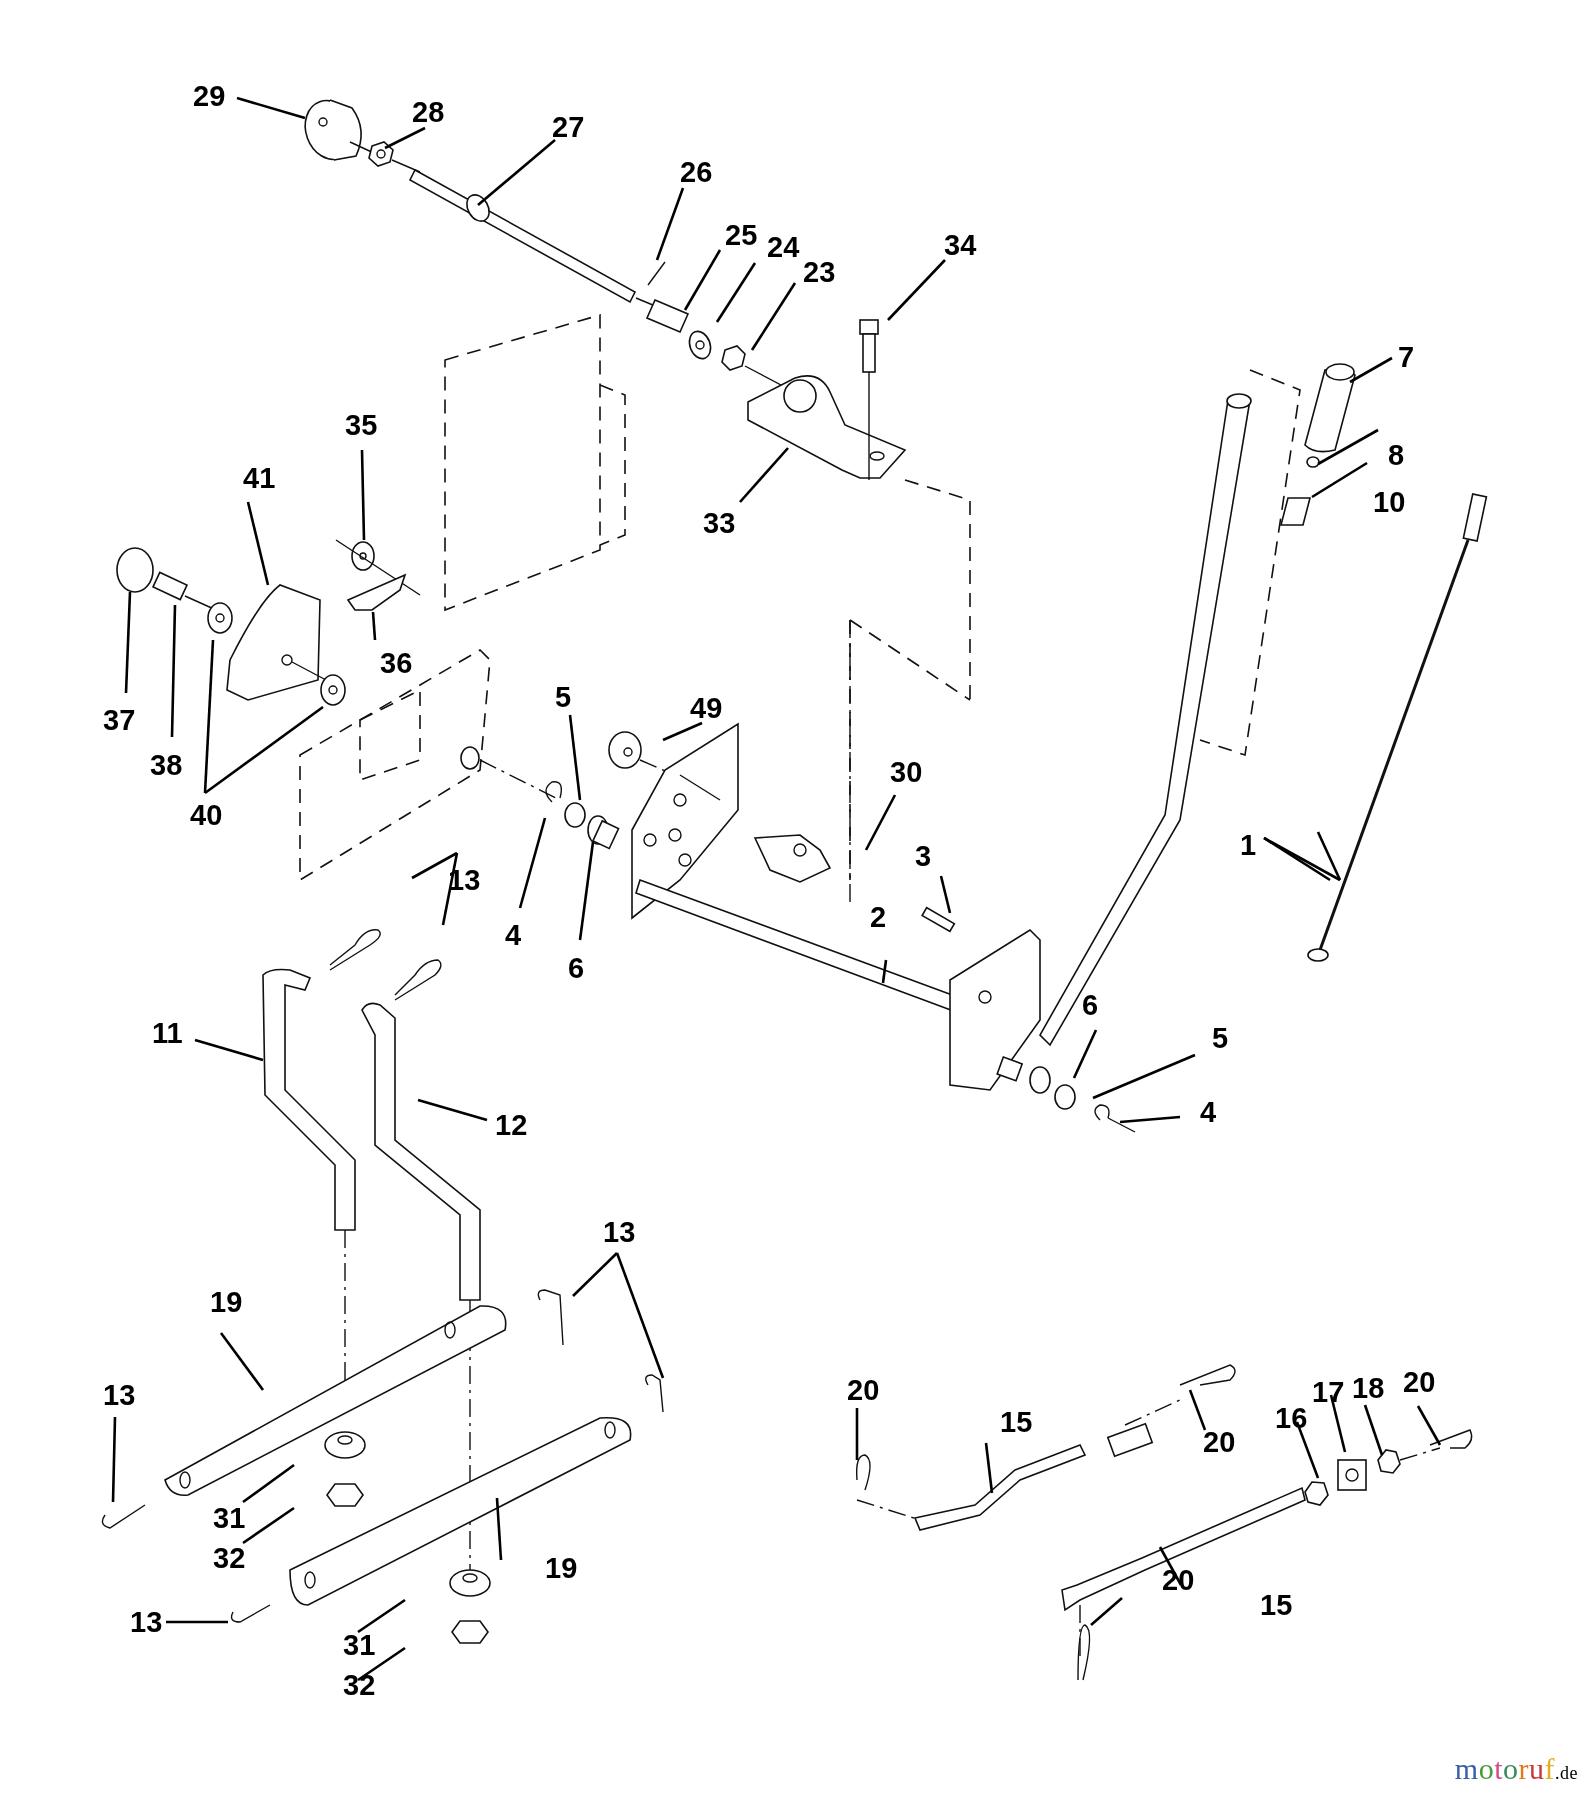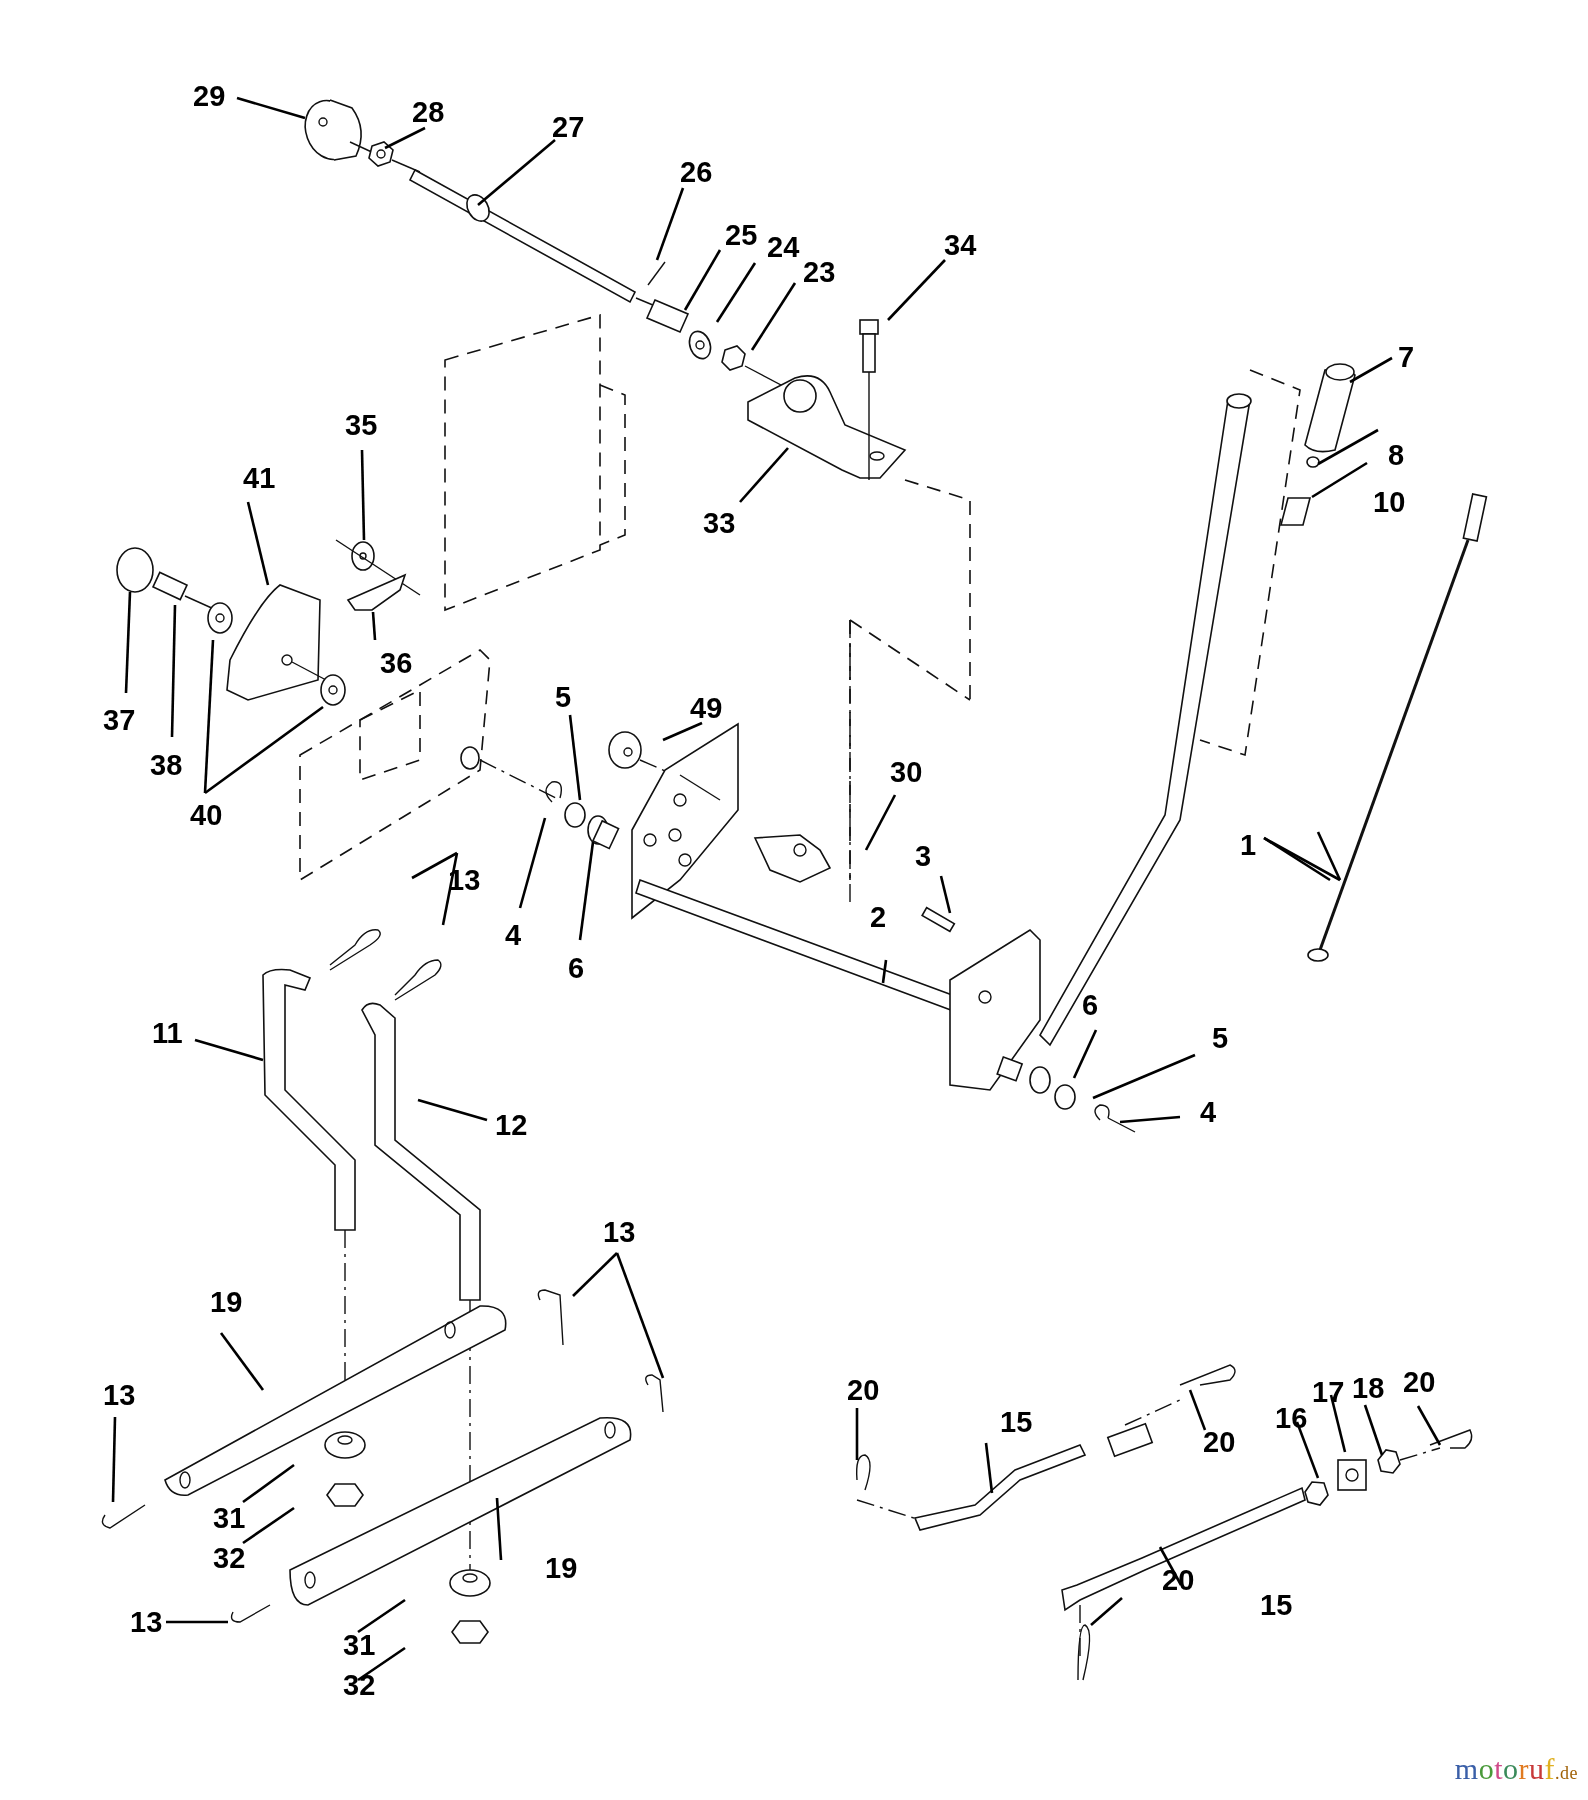--- a/index.html
+++ b/index.html
@@ -7,21 +7,21 @@
          font-family: "Liberation Sans", sans-serif; }
   #diagram { position: absolute; left: 0; top: 0; width: 1588px; height: 1800px; }
   .lbl { font-family: "Liberation Sans", sans-serif; font-weight: bold; font-size: 29px; fill: #000; }
   .part { fill: #fff; stroke: #111; stroke-width: 1.6; }
   .thin { fill: none; stroke: #111; stroke-width: 1.4; }
   .lead { fill: none; stroke: #000; stroke-width: 2.6; }
   .dash { fill: none; stroke: #111; stroke-width: 1.6; stroke-dasharray: 14 9; }
   .dashdot { fill: none; stroke: #111; stroke-width: 1.4; stroke-dasharray: 18 6 3 6; }
   #watermark { position: absolute; right: 10px; bottom: 14px; font-family: "Liberation Serif", serif;
                font-size: 30px; letter-spacing: 0.5px; }
-  #watermark .tld { font-size: 18px; color: #a16207; }
+  #watermark .tld { font-size: 18px; color: #000000; }
 </style>
 </head>
 <body>
 
 <svg id="diagram" viewBox="0 0 1588 1800" xmlns="http://www.w3.org/2000/svg">
 
   <g>
     <ellipse class="part" cx="330" cy="130" rx="24" ry="30" transform="rotate(-20 330 130)"></ellipse>
     <path class="part" d="M330 100 L352 108 Q368 130 356 156 L334 160"></path>
     <circle class="thin" cx="323" cy="122" r="4"></circle>

